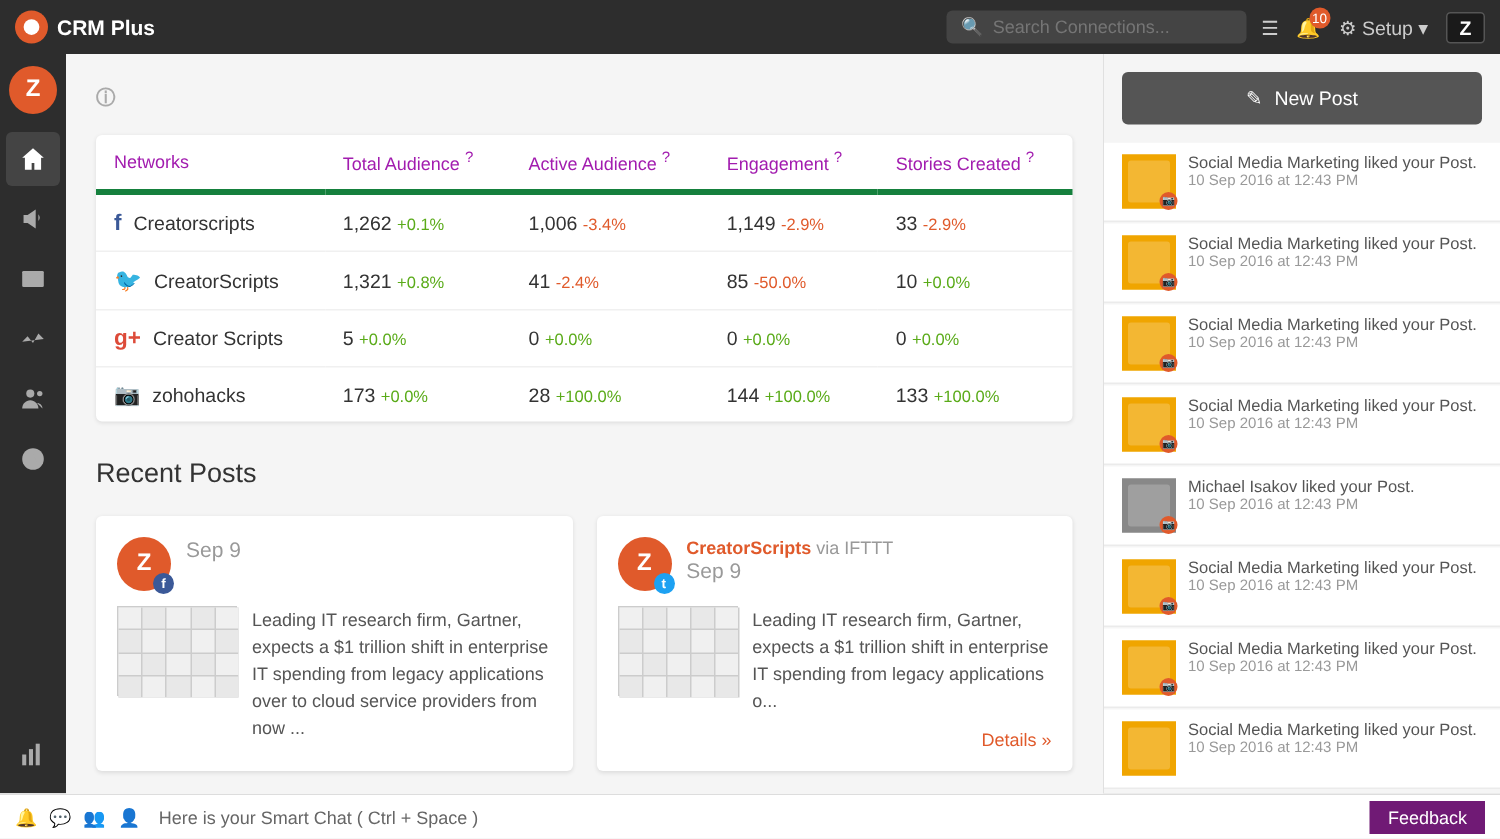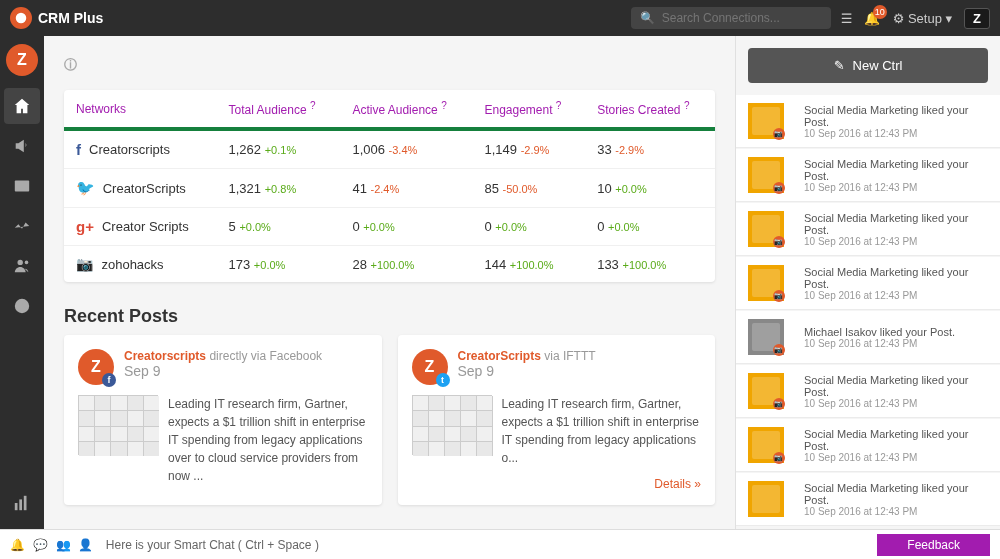--- a/index.html
+++ b/index.html
@@ -38,21 +38,21 @@
     
     .network-table { width: 100%; border-collapse: collapse; margin-bottom: 24px; background: white; border-radius: 4px; box-shadow: 0 1px 3px rgba(0,0,0,0.1); }
     .network-table th { color: #a21caf; font-weight: normal; font-size: 12px; padding: 10px 12px; text-align: left; border-bottom: 4px solid #15803d; }
     .network-table td { padding: 10px 12px; border-bottom: 1px solid #f0f0f0; color: #333; font-size: 13px; }
     .network-table tr:last-child td { border-bottom: none; }
     .network-name { display: flex; align-items: center; gap: 8px; }
     .pos { color: #5aab19; font-size: 11px; }
     .neg { color: #e05a2b; font-size: 11px; }
 
     
-    .section-title { font-size: 18px; font-weight: bold; color: #333; margin-bottom: 8px; }
+    .section-title { font-size: 18px; font-weight: normal; color: #333; margin-bottom: 18px; }
     .posts-grid { display: grid; grid-template-columns: 1fr 1fr; gap: 16px; margin-bottom: 20px; }
     .post-card { background: white; border-radius: 4px; box-shadow: 0 1px 3px rgba(0,0,0,0.1); padding: 14px; }
     .post-header { display: flex; align-items: flex-start; gap: 10px; margin-bottom: 10px; }
     .post-avatar { width: 36px; height: 36px; background: #e05a2b; border-radius: 50%; display: flex; align-items: center; justify-content: center; color: white; font-weight: bold; font-size: 16px; flex-shrink: 0; position: relative; }
     .post-network-badge { position: absolute; bottom: -2px; right: -2px; width: 14px; height: 14px; border-radius: 50%; display: flex; align-items: center; justify-content: center; font-size: 9px; color: white; }
     .post-meta { font-size: 12px; color: #666; }
     .post-meta a { color: #e05a2b; font-weight: bold; text-decoration: none; }
     .post-meta .via { color: #999; }
     .post-meta .date { color: #999; font-size: 14px; }
     .post-body { display: flex; gap: 10px; }
@@ -60,30 +60,30 @@
     .post-text { font-size: 12px; color: #555; line-height: 1.5; }
     .post-footer { display: flex; justify-content: space-between; align-items: center; margin-top: 10px; font-size: 11px; color: #999; }
     .post-stats { display: flex; gap: 8px; }
     .details-link { color: #e05a2b; text-decoration: none; font-size: 12px; }
 
     
     .right-panel { width: 265px; background: #f5f5f5; border-left: 1px solid #e0e0e0; display: flex; flex-direction: column; flex-shrink: 0; }
     .new-post-btn { margin: 12px; background: #555; color: white; border: none; border-radius: 4px; padding: 10px 16px; font-size: 13px; cursor: pointer; display: flex; align-items: center; gap: 8px; justify-content: center; }
     .live-stream-title { font-size: 15px; font-weight: bold; color: #333; padding: 0 12px 8px 12px; }
     .live-stream-list { overflow-y: auto; flex: 1; }
-    .stream-item { display: flex; align-items: center; gap: 20px; padding: 8px 12px; border-bottom: 1px solid #ebebeb; background: white; margin-bottom: 1px; }
+    .stream-item { display: flex; gap: 8px; padding: 8px 12px; border-bottom: 1px solid #ebebeb; background: white; margin-bottom: 1px; }
     .stream-thumb { width: 36px; height: 36px; background: #f0a500; flex-shrink: 0; display: flex; align-items: center; justify-content: center; position: relative; }
     .stream-content { font-size: 11px; color: #555; }
     .stream-time { color: #999; font-size: 10px; }
 
     
     .bottom-bar { height: 30px; background: white; border-top: 1px solid #ddd; display: flex; align-items: center; padding: 0 10px; gap: 12px; font-size: 12px; color: #666; flex-shrink: 0; }
     .bottom-bar-icons { display: flex; gap: 8px; color: #aaa; }
     .bottom-bar-text { flex: 1; }
-    .feedback-btn { background: #a21caf; color: white; border: none; padding: 4px 30px; font-size: 12px; margin-left: auto; cursor: pointer; }
+    .feedback-btn { background: #701a75; color: white; border: none; padding: 4px 12px; font-size: 12px; margin-left: auto; cursor: pointer; }
 
     
     .thumb-grid { display: grid; grid-template-columns: repeat(5, 1fr); grid-template-rows: repeat(4, 1fr); gap: 1px; width: 80px; height: 60px; background: #ccc; }
     .thumb-cell { background: #e8e8e8; }
     .thumb-cell:nth-child(odd) { background: #f0f0f0; }
   </style>
 </head>
 <body>
 
 <div class="topbar">
@@ -229,21 +229,20 @@
     </table>
 
     <div class="section-title">Recent Posts</div>
     <div class="posts-grid" id="posts-grid">
     <div class="post-card">
     <div class="post-header">
       <div class="post-avatar">
         Z<span style="background:#3b5998;" class="post-network-badge">f</span>
       </div>
       <div class="post-meta">
-        <div><a href="#">Creatorscripts</a> <span class="via">directly via Facebook</span></div>
         <div class="date">Sep 9</div>
       </div>
     </div>
     <div class="post-body">
       <div class="post-thumb">
         <div class="thumb-grid">
           <div class="thumb-cell"></div>
                 <div class="thumb-cell"></div>
                 <div class="thumb-cell"></div>
                 <div class="thumb-cell"></div>
@@ -314,21 +313,21 @@
       <a href="#" class="details-link">Details »</a>
     </div>
   </div>
       </div>
 
   </div>
 
   <div class="right-panel">
     <button class="new-post-btn">
       <span>✎</span>
-      <span>New Ctrl</span>
+      <span>New Post</span>
     </button>
     <div class="live-stream-list" id="live-stream-list">
     <div class="stream-item">
     <div class="stream-thumb" style="background:#f0a500">
       <div style="width:36px;height:36px;background:#f0a500;display:flex;align-items:center;justify-content:center;position:relative;">
         <div style="width:28px;height:28px;background:rgba(255,255,255,0.2);border-radius:2px;"></div>
         <div style="position:absolute;bottom:-1px;right:-1px;width:12px;height:12px;background:#e05a2b;border-radius:50%;display:flex;align-items:center;justify-content:center;font-size:7px;color:white;">📷</div>
       </div>
     </div>
     <div class="stream-content">

